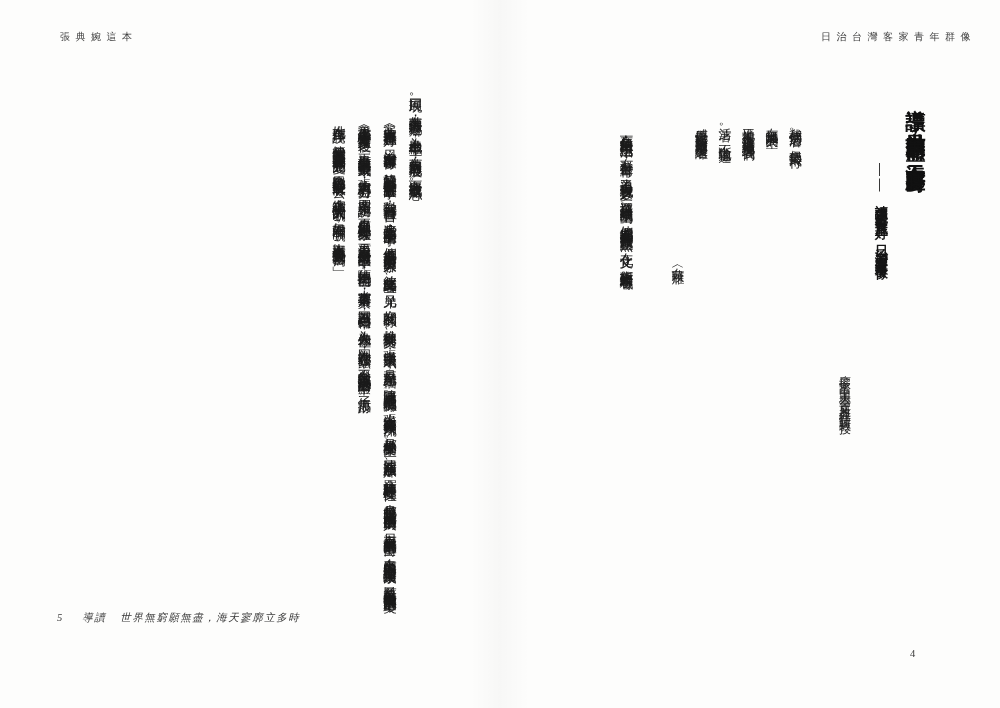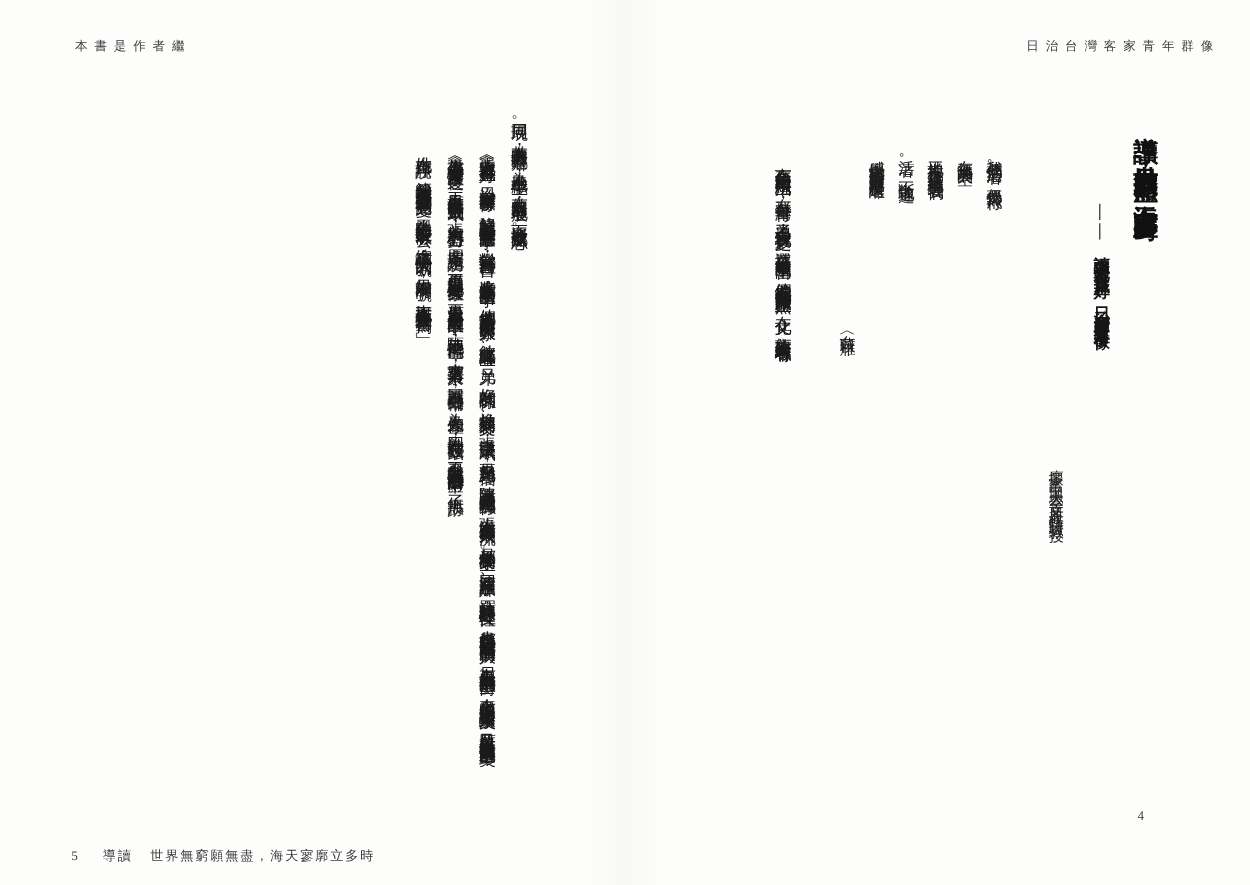--- a/index.html
+++ b/index.html
@@ -18,22 +18,23 @@
     pointer-events:none;
   }
   
   .running-head {
     position:absolute; top:30px; font-size:10px; color:#3c3c3c;
     letter-spacing:5.5px; white-space:nowrap;
   }
   .rh-left { left:60px; }
   .rh-right { right:24px; }
   .footer-left {
-    position:absolute; top:678px; left:57px; font-size:10.5px; color:#3a3a3a;
+    position:absolute; top:611px; left:57px; font-size:10.5px; color:#3a3a3a;
     white-space:nowrap;
+    font-style:italic;
   }
   .footer-left .sec { margin-left:20px; letter-spacing:1.5px; }
   .footer-left .ttl { margin-left:14px; letter-spacing:1.5px; }
   .footer-right {
     position:absolute; top:648px; left:910px; font-size:10.5px; color:#3a3a3a;
   }
   
   .vert {
     writing-mode: vertical-rl;
     text-orientation: mixed;
@@ -70,21 +71,21 @@
   .body-right p, .body-left p { margin:0; }
   .indent { text-indent:2em; }
 </style>
 </head>
 <body>
 
 <div id="spread">
 
   <div class="gutter"></div>
 
-  <div class="running-head rh-left">本書是作者繼</div>
+  <div class="running-head rh-left">張典婉這本</div>
   <div class="running-head rh-right">日治台灣客家青年群像</div>
 
   <div>
     <div class="vert chapter-title">導讀　世界無窮願無盡，海天寥廓立多時</div>
     <div class="vert chapter-subtitle">——讀張典婉《青春風正好—日治台灣客家青年群像》</div>
     <div class="vert author-byline">廖振富（中興大學台文所兼任特聘教授）</div>
 
     <div class="vert poem">
       <div>我們仍然活著。仍然要飛行</div>
       <div>在無邊際的天空</div>

